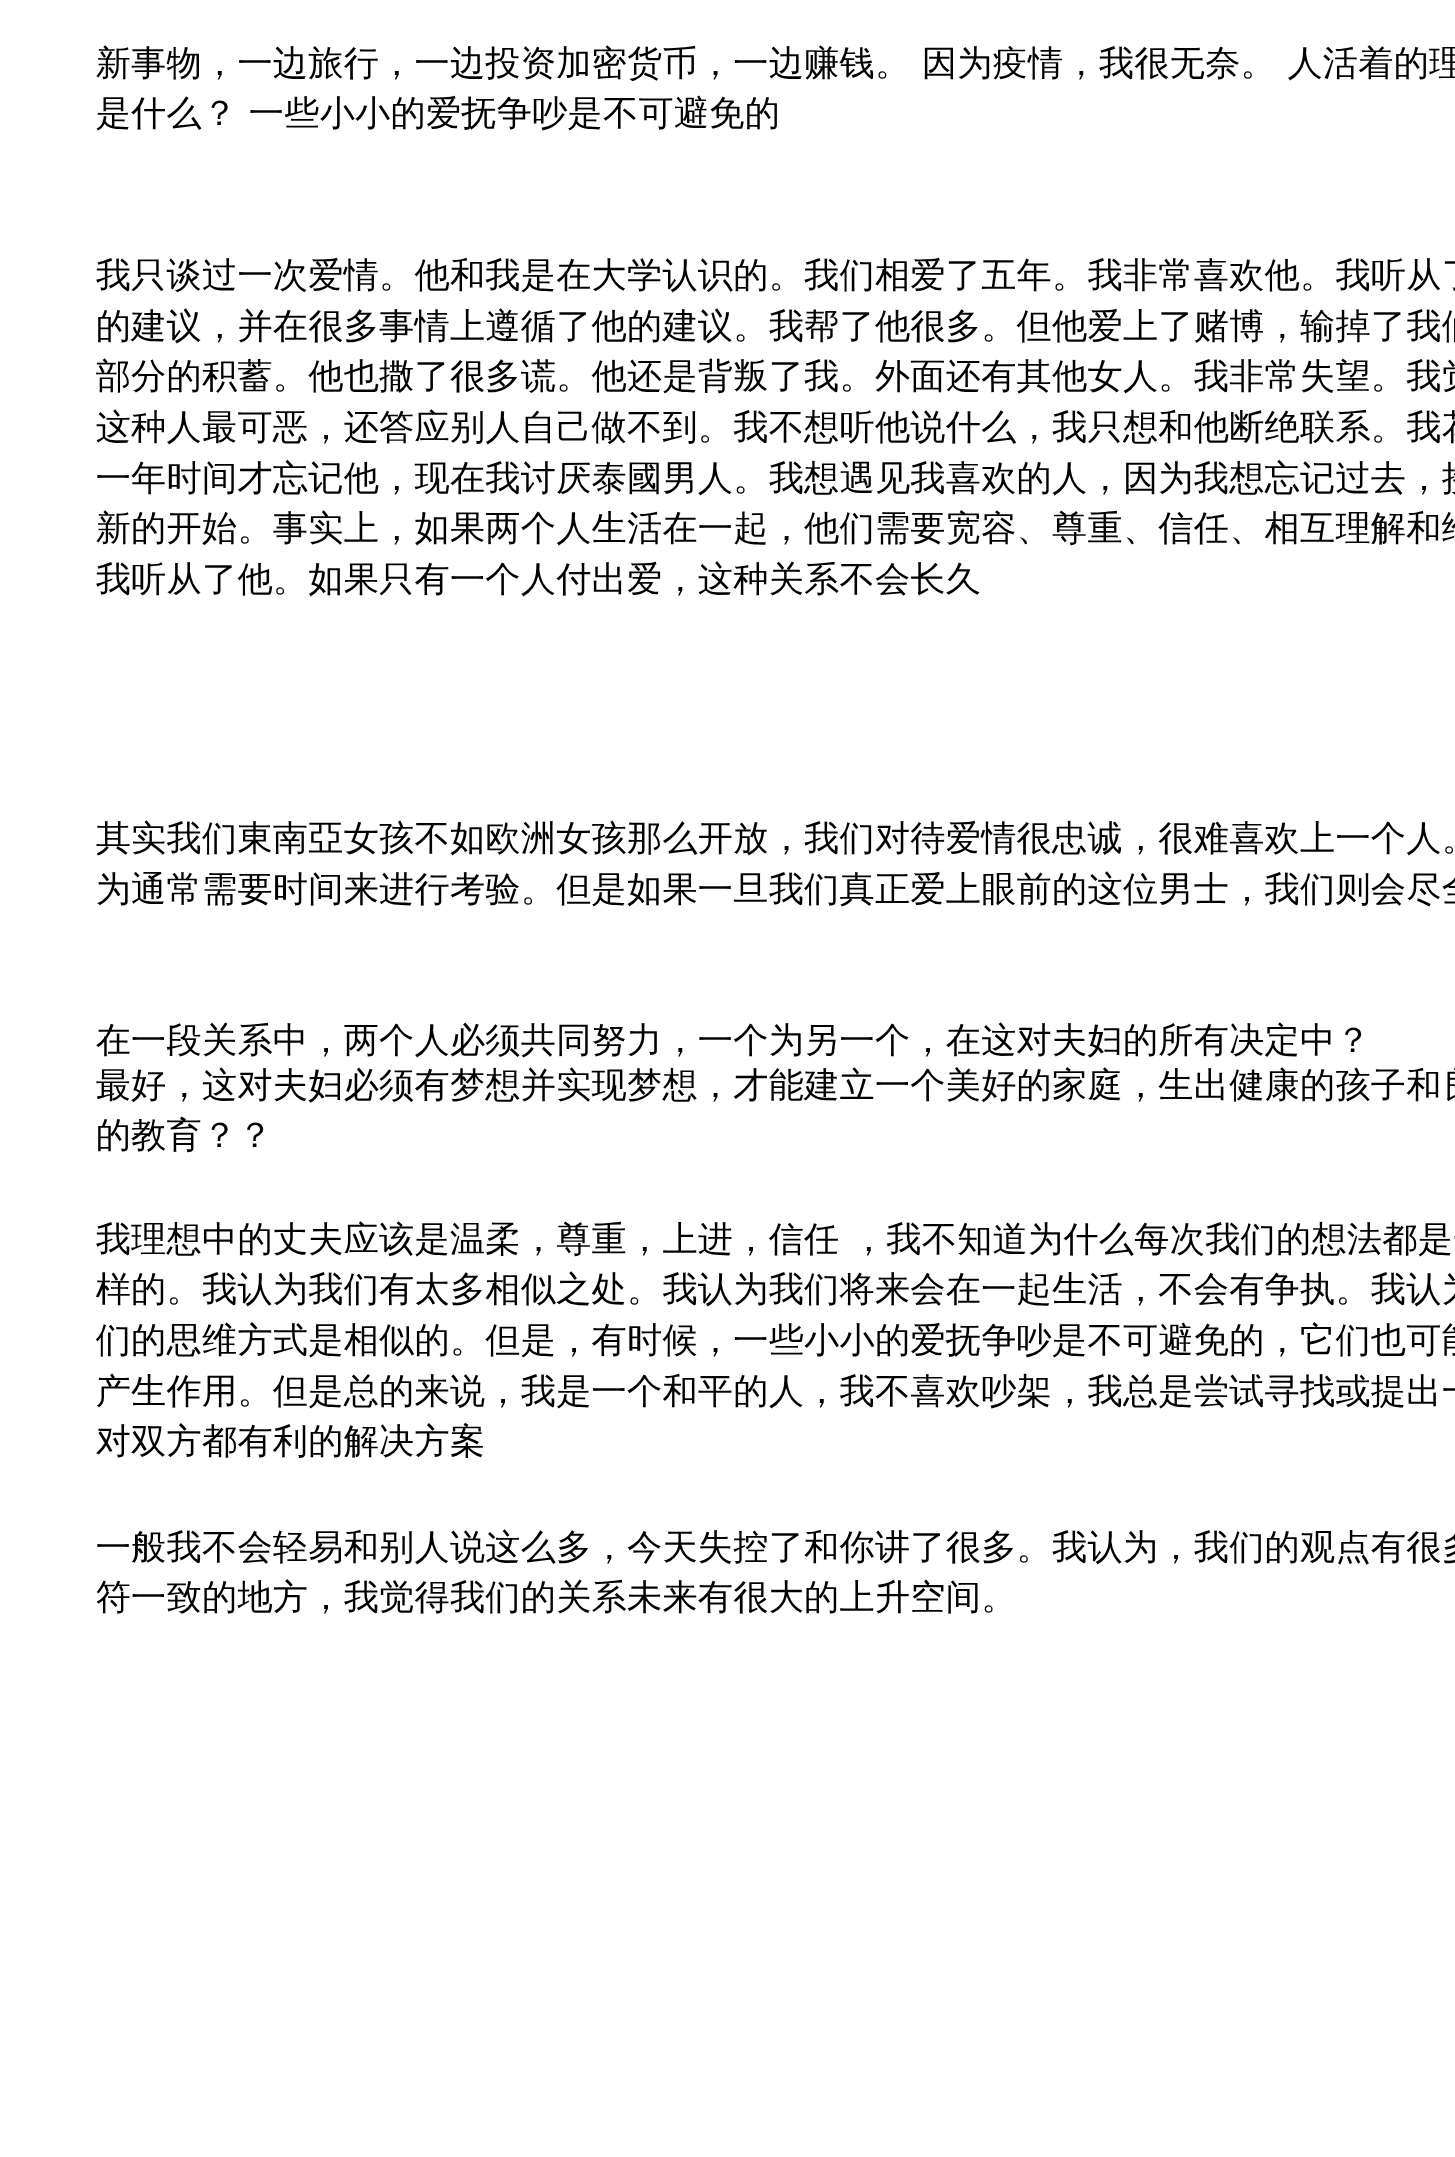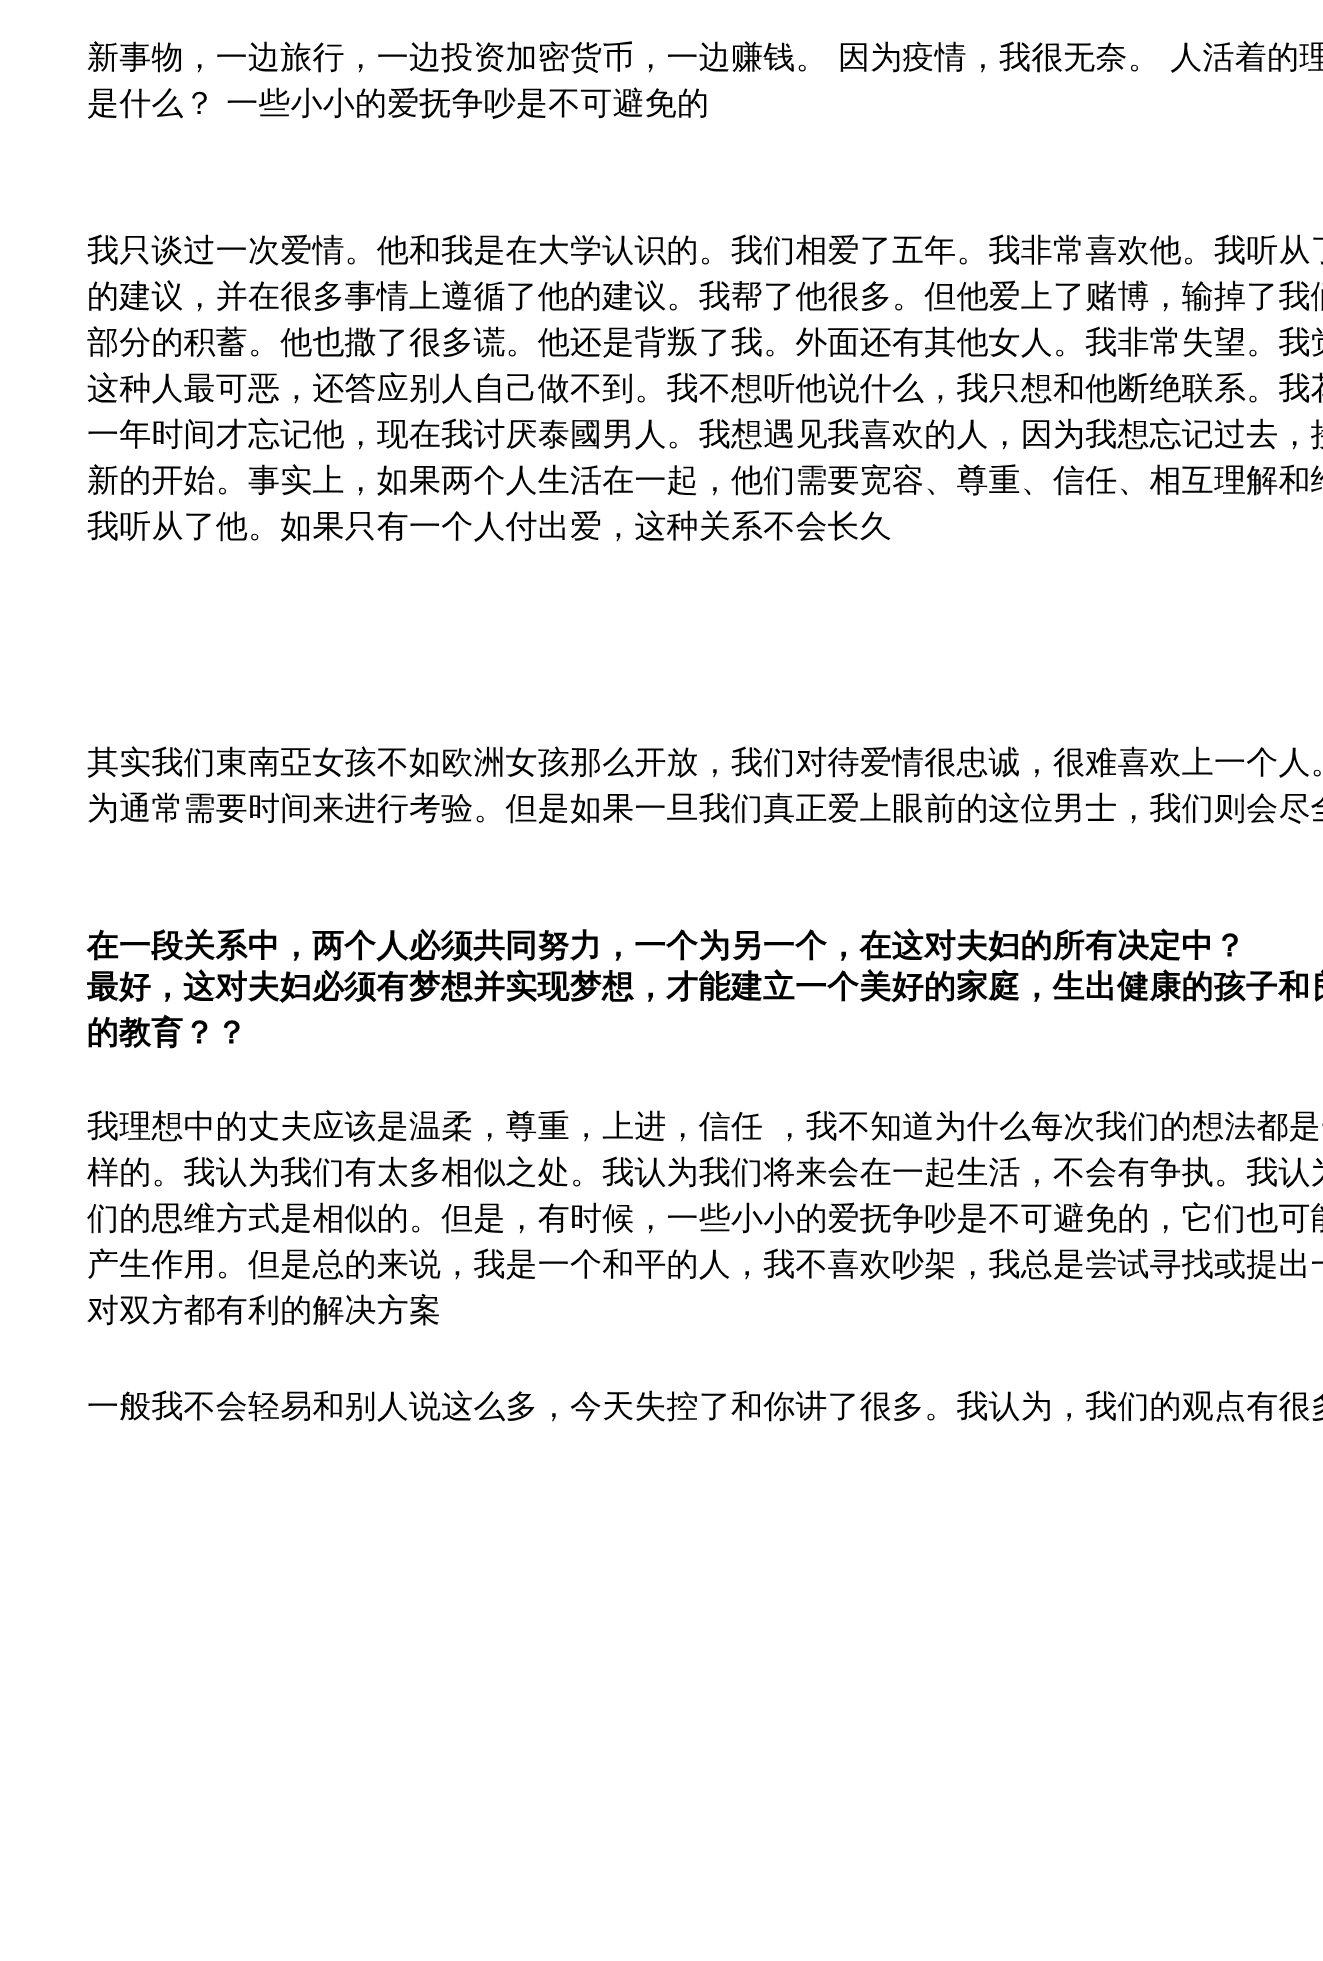--- a/index.html
+++ b/index.html
@@ -56,31 +56,32 @@
     <span class="line">一年时间才忘记他，现在我讨厌泰國男人。我想遇见我喜欢的人，因为我想忘记过去，接受</span>
     <span class="line">新的开始。事实上，如果两个人生活在一起，他们需要宽容、尊重、信任、相互理解和给予。</span>
     <span class="line">我听从了他。如果只有一个人付出爱，这种关系不会长久</span>
   </div>
 
   <div class="para" style="top:739px;">
     <span class="line">其实我们東南亞女孩不如欧洲女孩那么开放，我们对待爱情很忠诚，很难喜欢上一个人。因</span>
     <span class="line">为通常需要时间来进行考验。但是如果一旦我们真正爱上眼前的这位男士，我们则会尽全力</span>
   </div>
 
-  <div class="para" style="top:927px;font-weight:bold;">
+  <div class="para" style="top:927px;">
     <span class="line tight">在一段关系中，两个人必须共同努力，一个为另一个，在这对夫妇的所有决定中？</span>
     <span class="line">最好，这对夫妇必须有梦想并实现梦想，才能建立一个美好的家庭，生出健康的孩子和良好</span>
     <span class="line">的教育？？</span>
   </div>
 
   <div class="para" style="top:1103px;">
     <span class="line">我理想中的丈夫应该是温柔，尊重，上进，信任 ，我不知道为什么每次我们的想法都是一</span>
     <span class="line">样的。我认为我们有太多相似之处。我认为我们将来会在一起生活，不会有争执。我认为我</span>
     <span class="line">们的思维方式是相似的。但是，有时候，一些小小的爱抚争吵是不可避免的，它们也可能会</span>
     <span class="line">产生作用。但是总的来说，我是一个和平的人，我不喜欢吵架，我总是尝试寻找或提出一个</span>
     <span class="line">对双方都有利的解决方案</span>
   </div>
 
   <div class="para" style="top:1383px;">
     <span class="line">一般我不会轻易和别人说这么多，今天失控了和你讲了很多。我认为，我们的观点有很多相</span>
+    <span class="line">符一致的地方，我觉得我们的关系未来有很大的上升空间。</span>
   </div>
 
 </div>
 
 </body></html>

